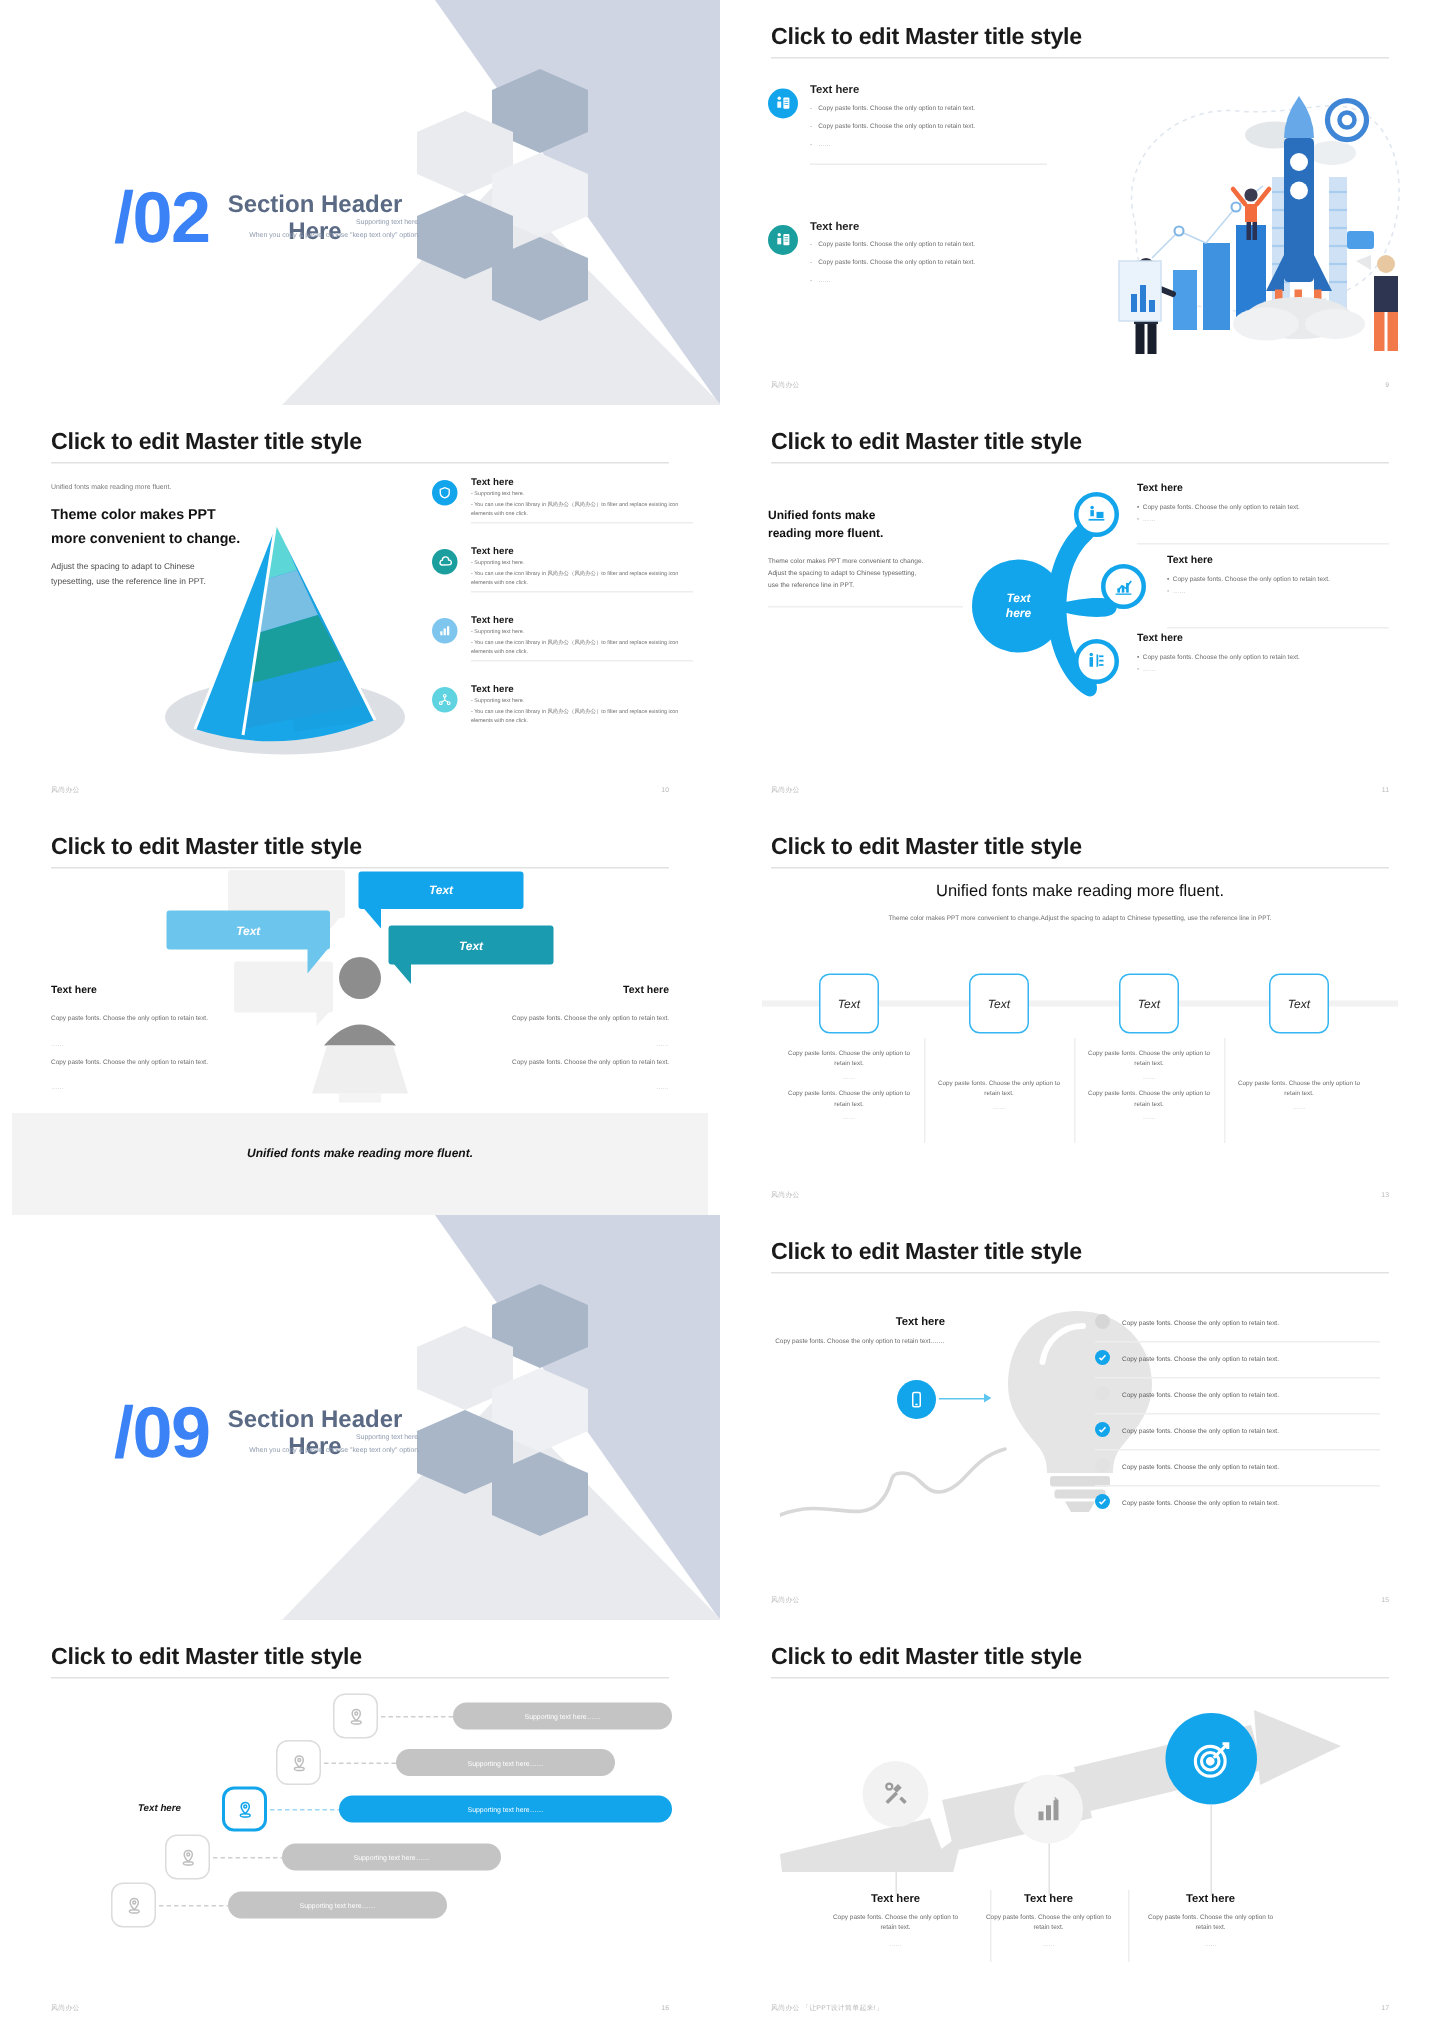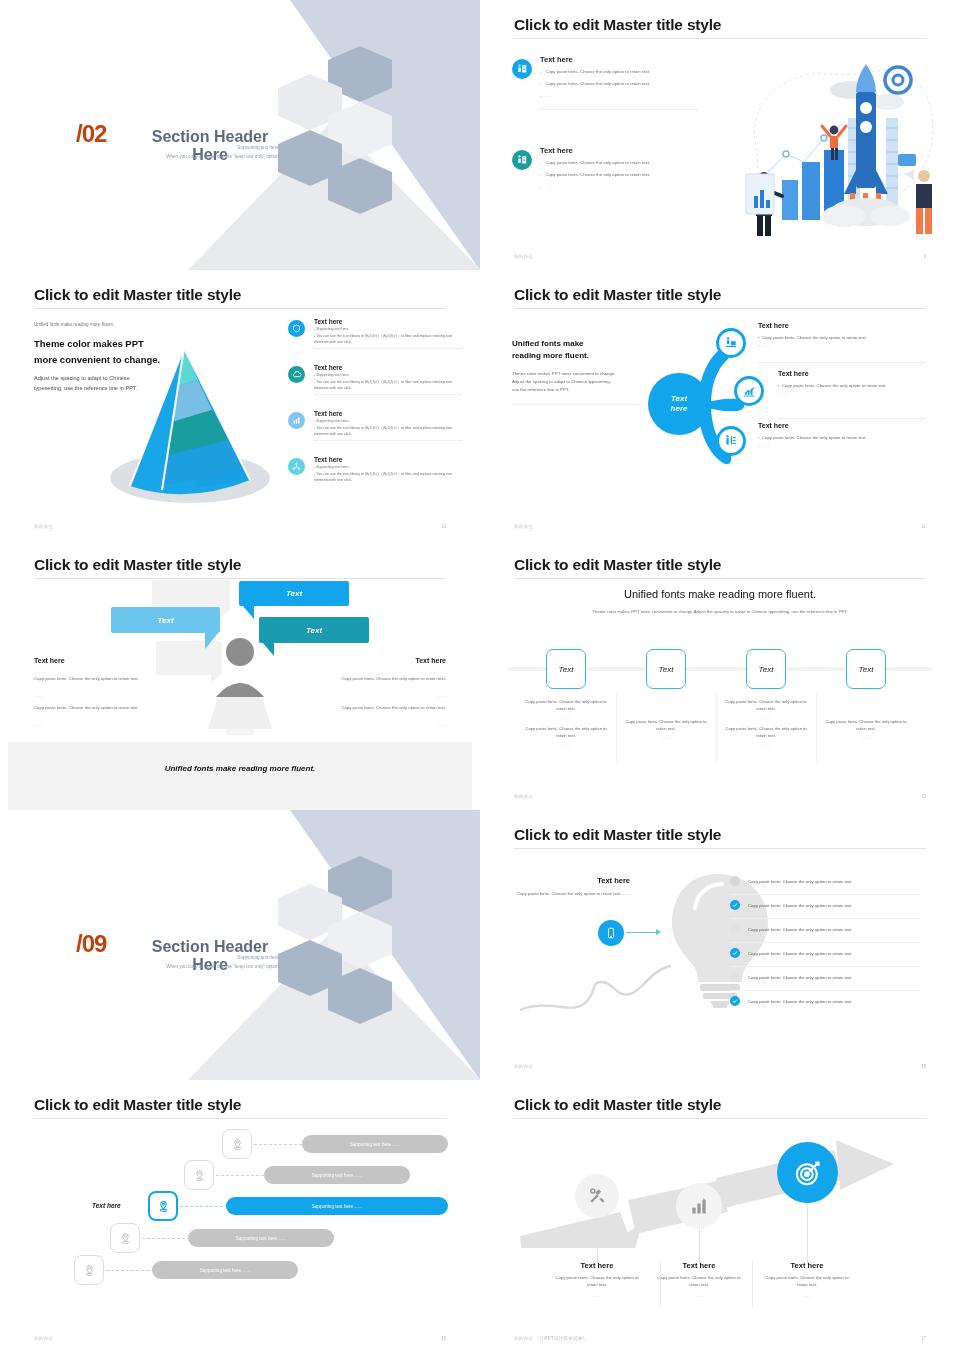--- a/index.html
+++ b/index.html
@@ -74,23 +74,23 @@
     width: 135px; height: 190px;
   }
   .hex {
     position: absolute;
     width: 64px; height: 56px;
     clip-path: polygon(50% 0%, 100% 25%, 100% 75%, 50% 100%, 0% 75%, 0% 25%);
   }
   .sec .num {
     position: absolute;
     left: 76px; top: 122px;
-    font-size: 24px;
+    font-size: 48px;
     font-weight: bold;
-    color: #c2410c;
+    color: #3b82f6;
     letter-spacing: -1px;
     line-height: 1;
   }
   .sec .sec-head {
     position: absolute;
     left: 140px; top: 128px;
     width: 140px;
     text-align: center;
     font-size: 16px;
     font-weight: bold;

